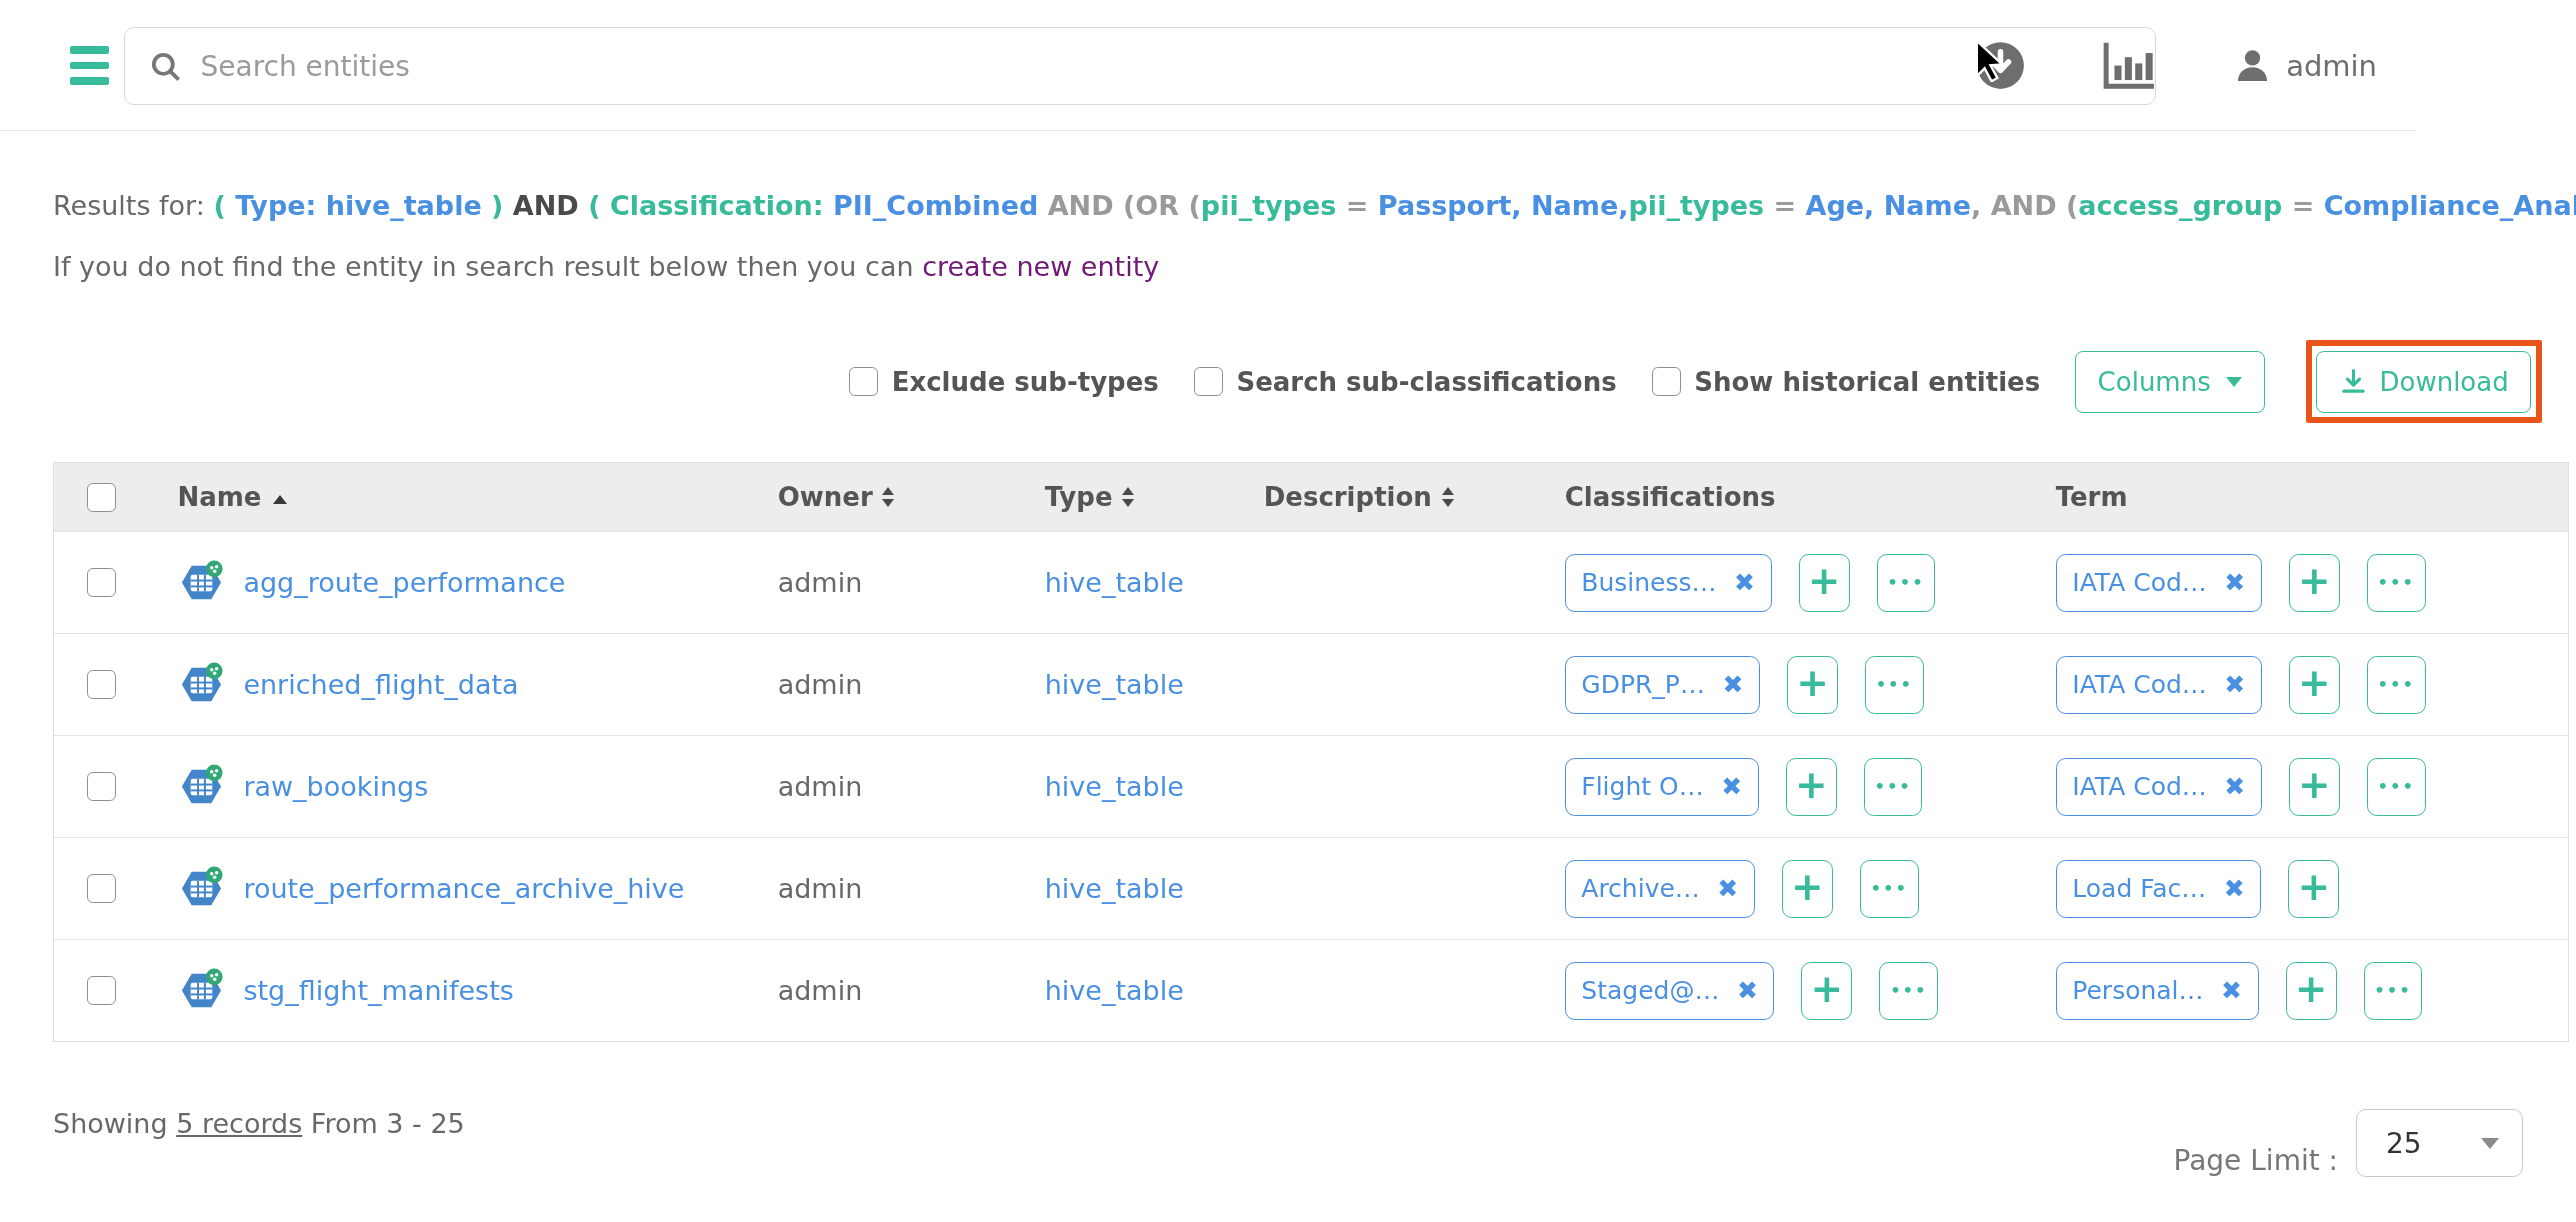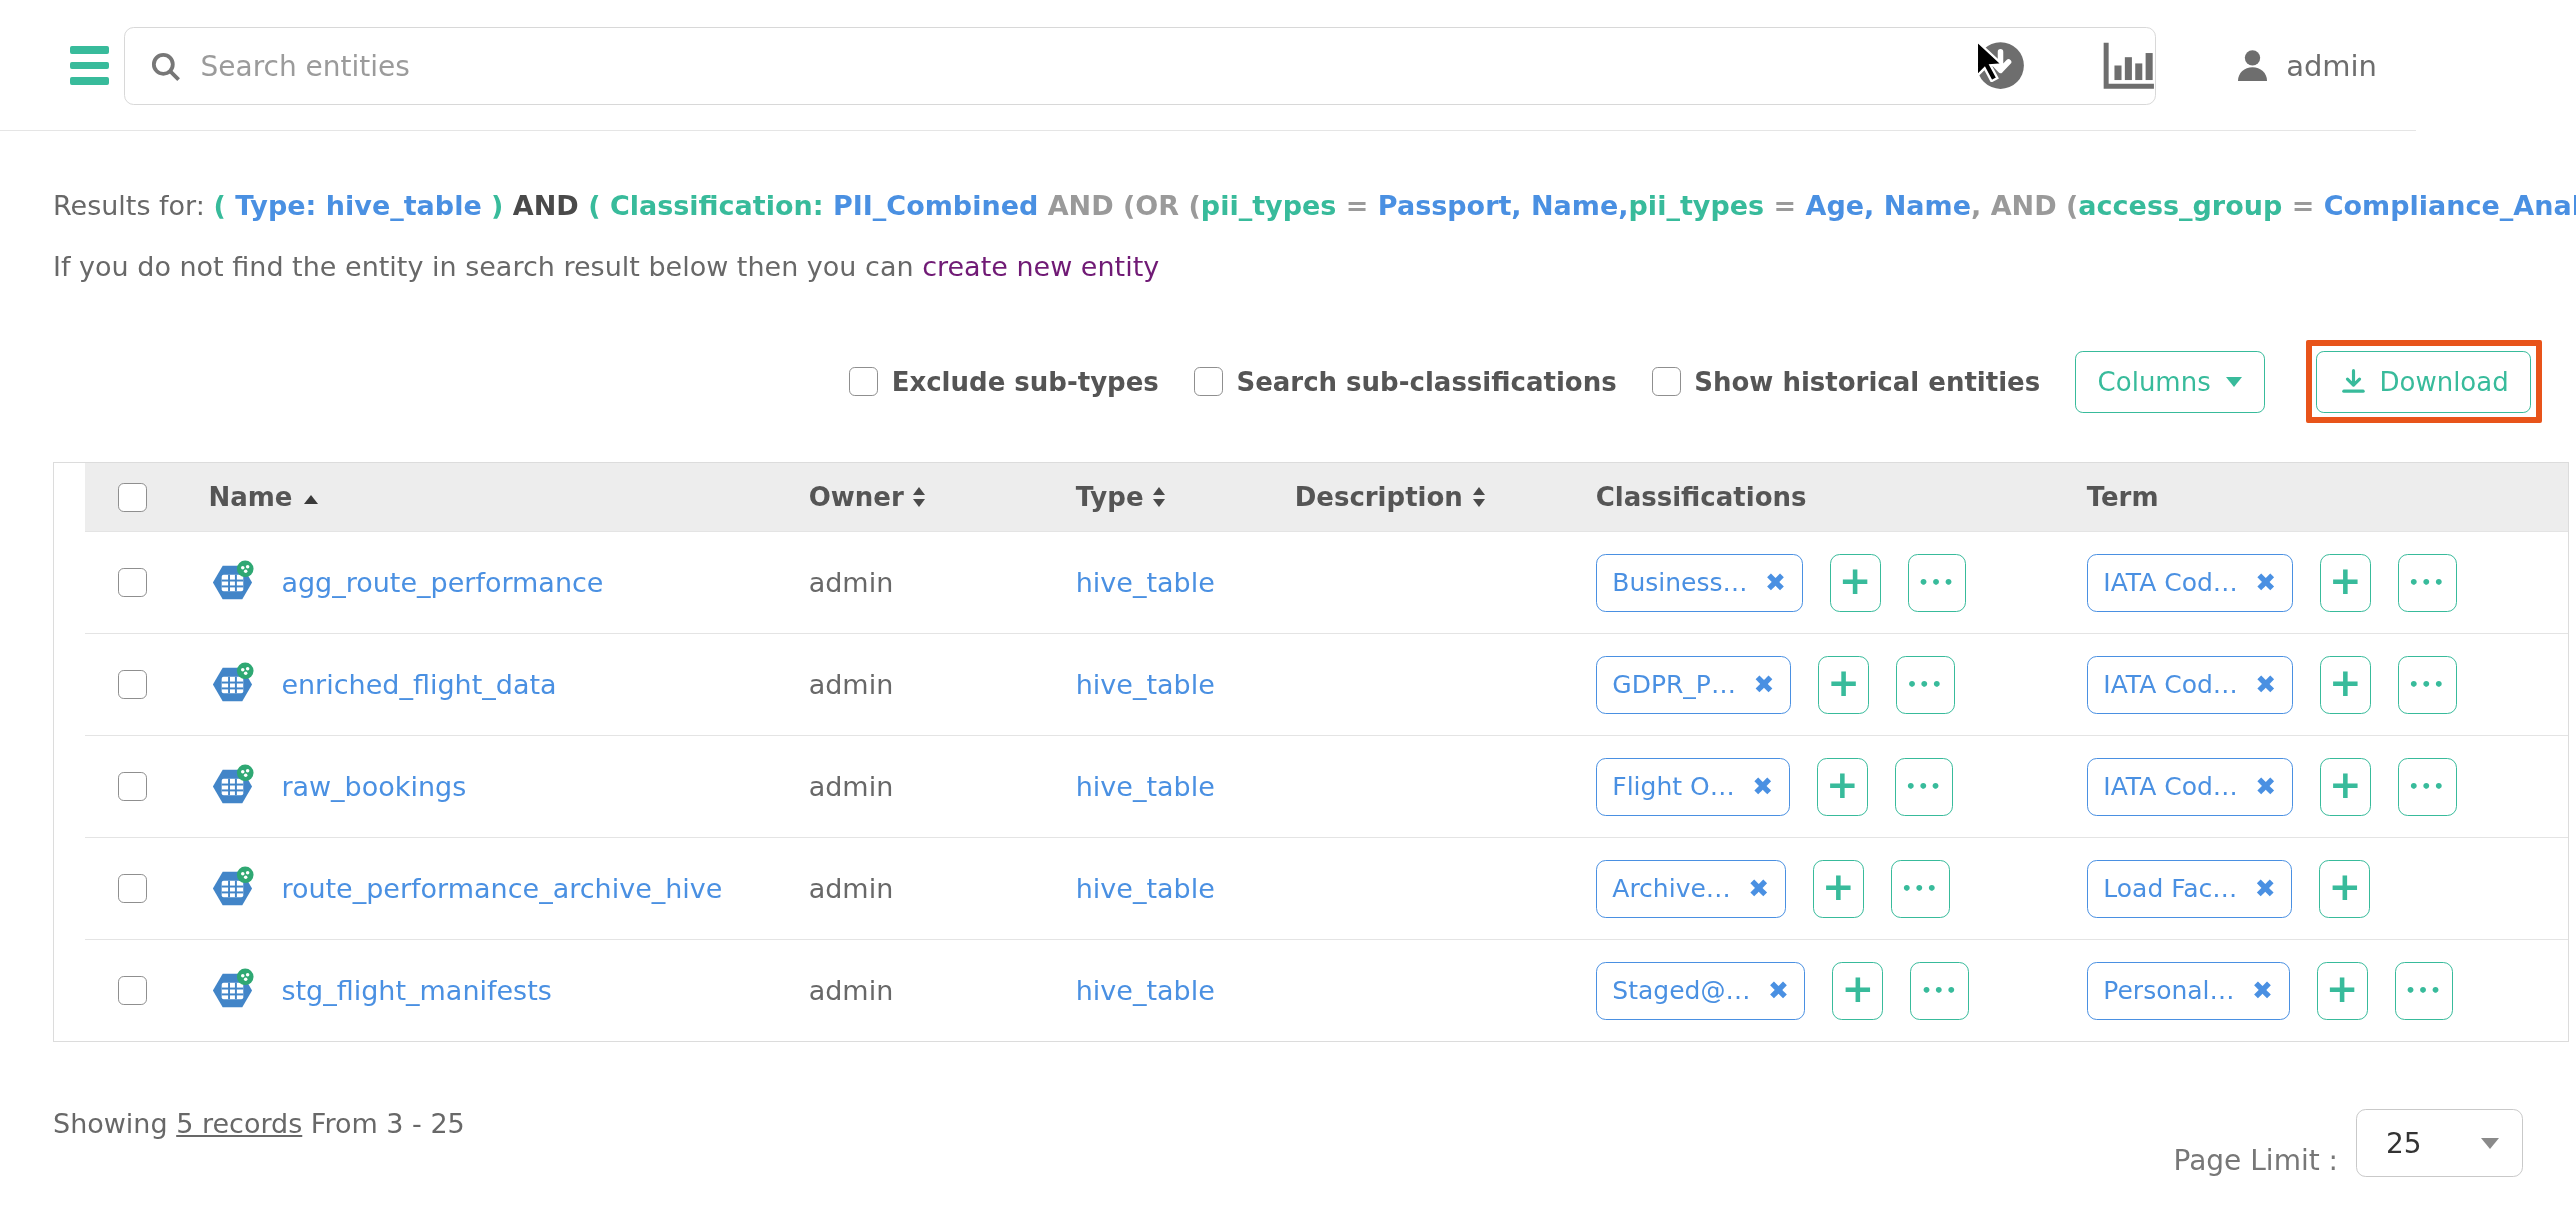--- a/index.html
+++ b/index.html
@@ -42,34 +42,34 @@
   .cb { width:29px; height:29px; border:1.9px solid #8f8f8f; border-radius:5.8px; background:#fff; }
   .cb-label { font-size:26px; font-weight:bold; color:#555; }
   .btn { display:flex; align-items:center; gap:11.7px; height:62px; padding:0 21.4px;
     border:1.9px solid #38BB9B; border-radius:7.8px; background:#fff; color:#38BB9B;
     font-size:26px; cursor:pointer; font-family:inherit; }
   .caret-down { width:0; height:0; border-left:8.7px solid transparent; border-right:8.7px solid transparent;
     border-top:10.7px solid #38BB9B; margin-left:3.9px; }
   .download-highlight { border:6.8px solid #E8541A; padding:4.9px; border-radius:1.9px; margin-left:5.8px; }
 
   
-  .etable { position:absolute; left:53px; top:462px; width:2516px; border:1px solid #dcdcdc;padding-left:31px; }
+  .etable { position:absolute; left:53px; top:462px; width:2516px; border:1px solid #dcdcdc; }
   .thead, .trow { display:grid; grid-template-columns:102px 612px 267px 219px 301px 491px 1fr;
     align-items:center; }
   .thead { height:68px; background:#ededed; font-weight:bold; color:#555; font-size:26px; }
   .trow { height:102px; background:#fff; border-top:1.9px solid #e4e4e4; }
   .cell { padding-left:9.7px; display:flex; align-items:center; }
   .cell.first { padding-left:33px; }
   .cell.name-h { padding-left:21.4px; }
   .sort-asc { width:0; height:0; border-left:7.8px solid transparent; border-right:7.8px solid transparent;
     border-bottom:9.7px solid #3a3a3a; margin-left:11.7px; margin-top:5.8px; }
   .sort-both { display:inline-flex; flex-direction:column; gap:3.9px; margin-left:9.7px; }
   .sort-both .u { width:0;height:0;border-left:6.8px solid transparent;border-right:6.8px solid transparent;border-bottom:8.7px solid #4a4a4a; }
   .sort-both .d { width:0;height:0;border-left:6.8px solid transparent;border-right:6.8px solid transparent;border-top:8.7px solid #4a4a4a; }
-  .ename { display:flex; align-items:center; gap:26px; padding-left:21.4px; }
+  .ename { display:flex; align-items:center; gap:19px; padding-left:21.4px; }
   .ename a { color:#4A90E2; text-decoration:none; font-size:27px; cursor:pointer; }
   .owner-txt { color:#686868; font-size:27px; }
   .type-link { color:#4A90E2; font-size:27px; text-decoration:none; cursor:pointer; }
   .chip-row { display:flex; align-items:flex-start; gap:27px; }
   .chip { display:flex; align-items:center; gap:17.5px; height:58px; padding:0 15.6px;
     border:1.9px solid #4A90E2; border-radius:9.7px; color:#4A90E2; font-size:25px;
     background:#fff; white-space:nowrap; }
   .chip .x { font-weight:bold; font-size:25px; cursor:pointer; }
   .sq-btn { display:flex; align-items:center; justify-content:center; height:58px; min-width:51px;
     border:1.9px solid #38BB9B; border-radius:9.7px; background:#fff; color:#38BB9B; cursor:pointer; }

